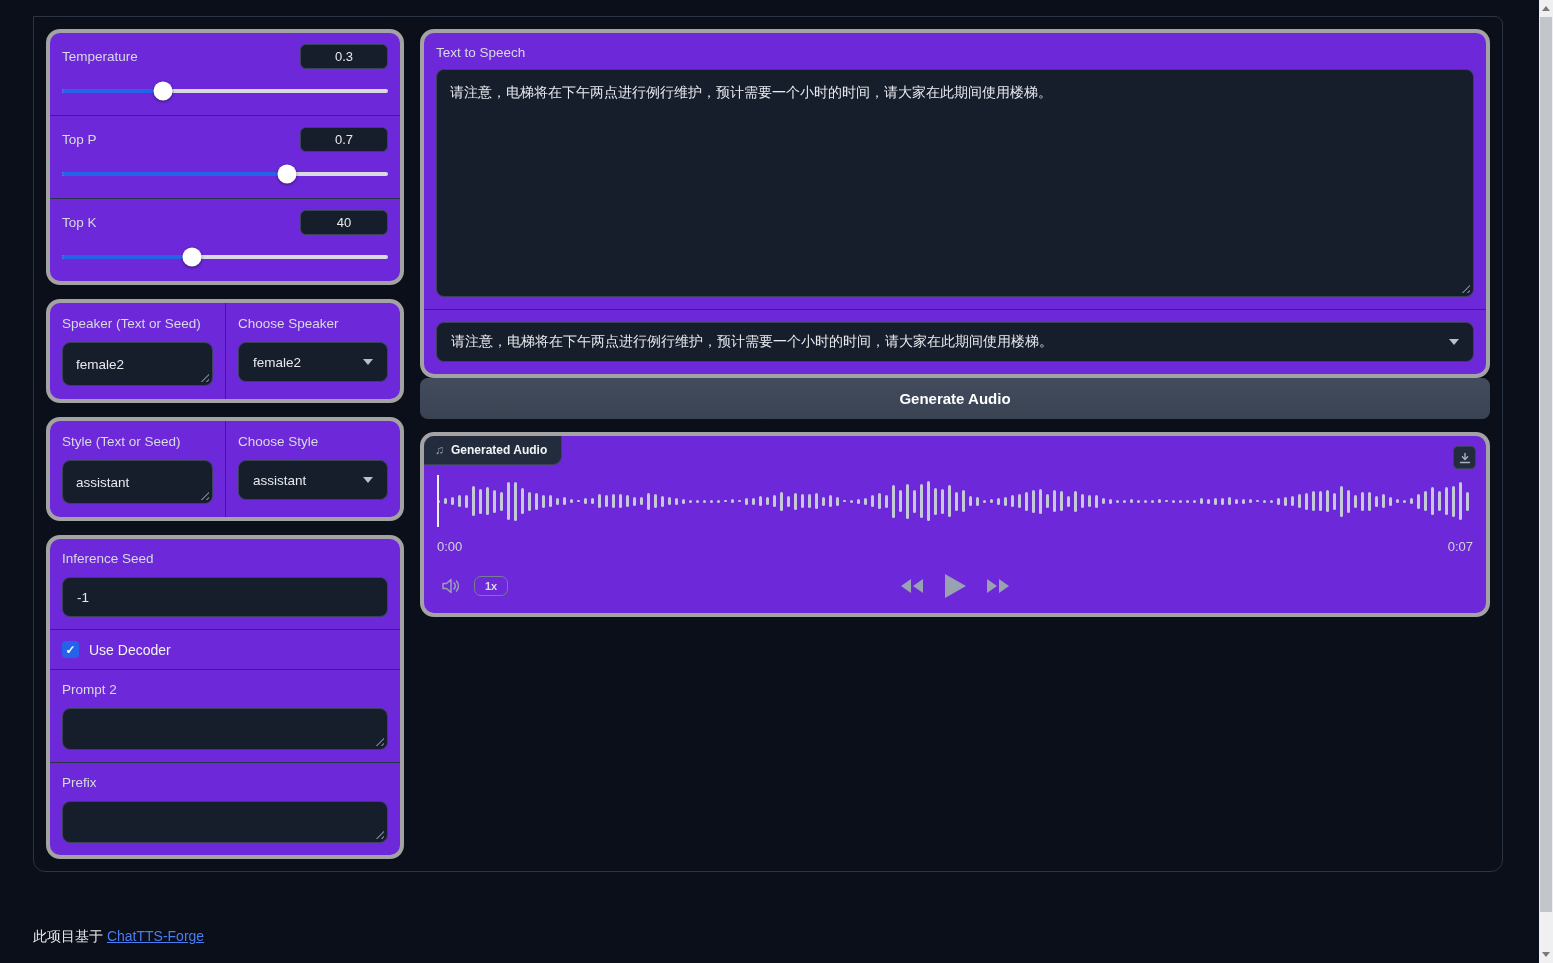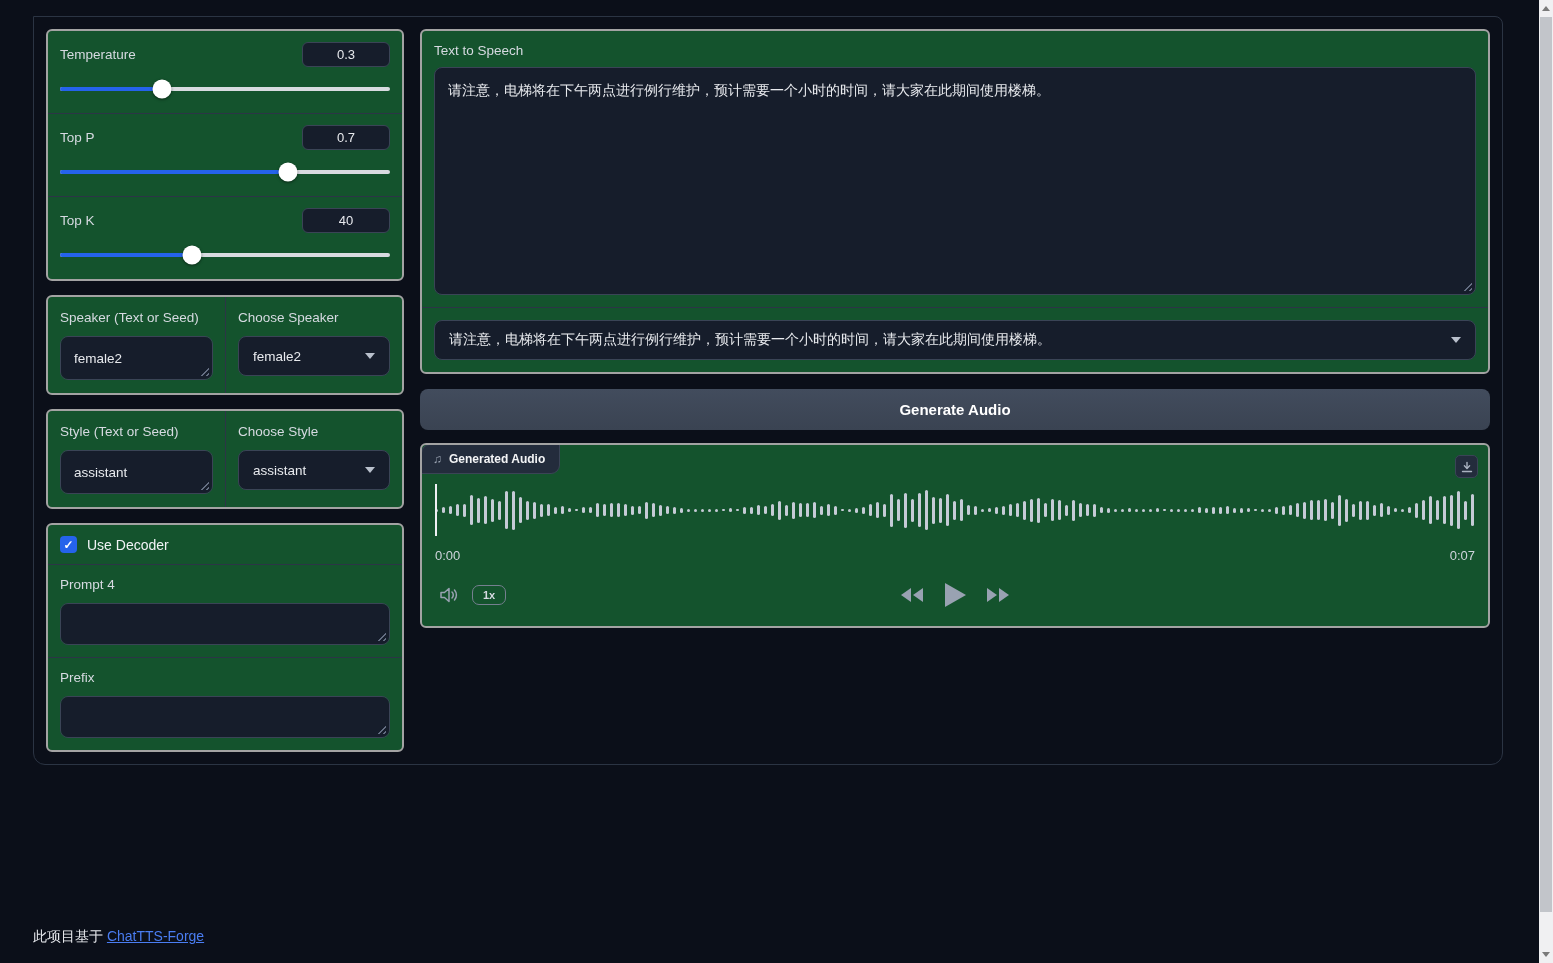--- a/index.html
+++ b/index.html
@@ -32,21 +32,21 @@
   }
   .main {
     border:1px solid #2b3443; border-radius:0 8px 12px 12px;
     padding:12px; position:relative; z-index:1;
   }
   .cols { display:flex; gap:16px; }
   .left-col { width:358px; flex:none; display:flex; flex-direction:column; gap:14px; }
   .right-col { flex:1; min-width:0; }
 
   
-  .panel { background:#14532d; border:2px solid #a3a3a3; border-radius:6px; overflow:hidden; }
+  .panel { background:#6d28d9; border:4px solid #a3a3a3; border-radius:14px; overflow:hidden; }
   .lbl { font-size:13.5px; color:#d6dae1; }
   .field {
     background:#161d2b; border:1px solid #3a4456; border-radius:8px;
     color:#e8eaee; font-size:13.5px; width:100%;
     font-family:"Liberation Sans", sans-serif;
   }
   .ta-wrap { position:relative; }
   textarea.field { resize:none; padding:12px 13px; display:block; line-height:1.45; }
   .grip {
     position:absolute; right:4px; bottom:4px; width:9px; height:9px;
@@ -97,21 +97,21 @@
   .chk-label { font-size:14px; color:#f1f3f6; }
   .prompt-ta { height:42px; }
 
   
   .tts-sec { padding:12px; }
   .tts-sec .lbl { display:block; margin-bottom:9px; }
   .tts-ta { height:228px; font-size:14px; }
   .divider { border-top:1px solid #2c3546; }
 
   .generate-btn {
-    margin-top:15px; width:100%; height:41px; border:none; border-radius:8px;
+    width:100%; height:41px; border:none; border-radius:8px;
     background:linear-gradient(#424c5d,#3a4352); color:#ffffff;
     font-size:15px; font-weight:700; font-family:"Liberation Sans", sans-serif;
     cursor:pointer; display:block;
   }
 
   
   .player { margin-top:13px; position:relative; height:185px; }
   .player-tab {
     position:absolute; top:-1px; left:-1px; display:flex; align-items:center; gap:7px;
     padding:7px 14px 7px 11px; background:#232c3c;
@@ -221,26 +221,32 @@
             <div>
               <span class="lbl">Choose Style</span>
               <div class="field dropdown">
                 <span>assistant</span>
                 <span class="caret"></span>
               </div>
             </div>
           </div>
 
           <div class="panel">
+            <div class="form-sec">
+              <span class="lbl">Inference Seed</span>
+              <div class="field seed-input">
+                <span>-1</span>
+              </div>
+            </div>
             <div class="form-sec chk-row">
               <div class="chk" id="use-decoder-chk">✓</div>
               <span class="chk-label">Use Decoder</span>
             </div>
             <div class="form-sec">
-              <span class="lbl">Prompt 4</span>
+              <span class="lbl">Prompt 2</span>
               <div class="ta-wrap">
                 <textarea class="field prompt-ta" style=""></textarea>
                 <div class="grip"></div>
               </div>
             </div>
             <div class="form-sec">
               <span class="lbl">Prefix</span>
               <div class="ta-wrap">
                 <textarea class="field prompt-ta" style=""></textarea>
                 <div class="grip"></div>

